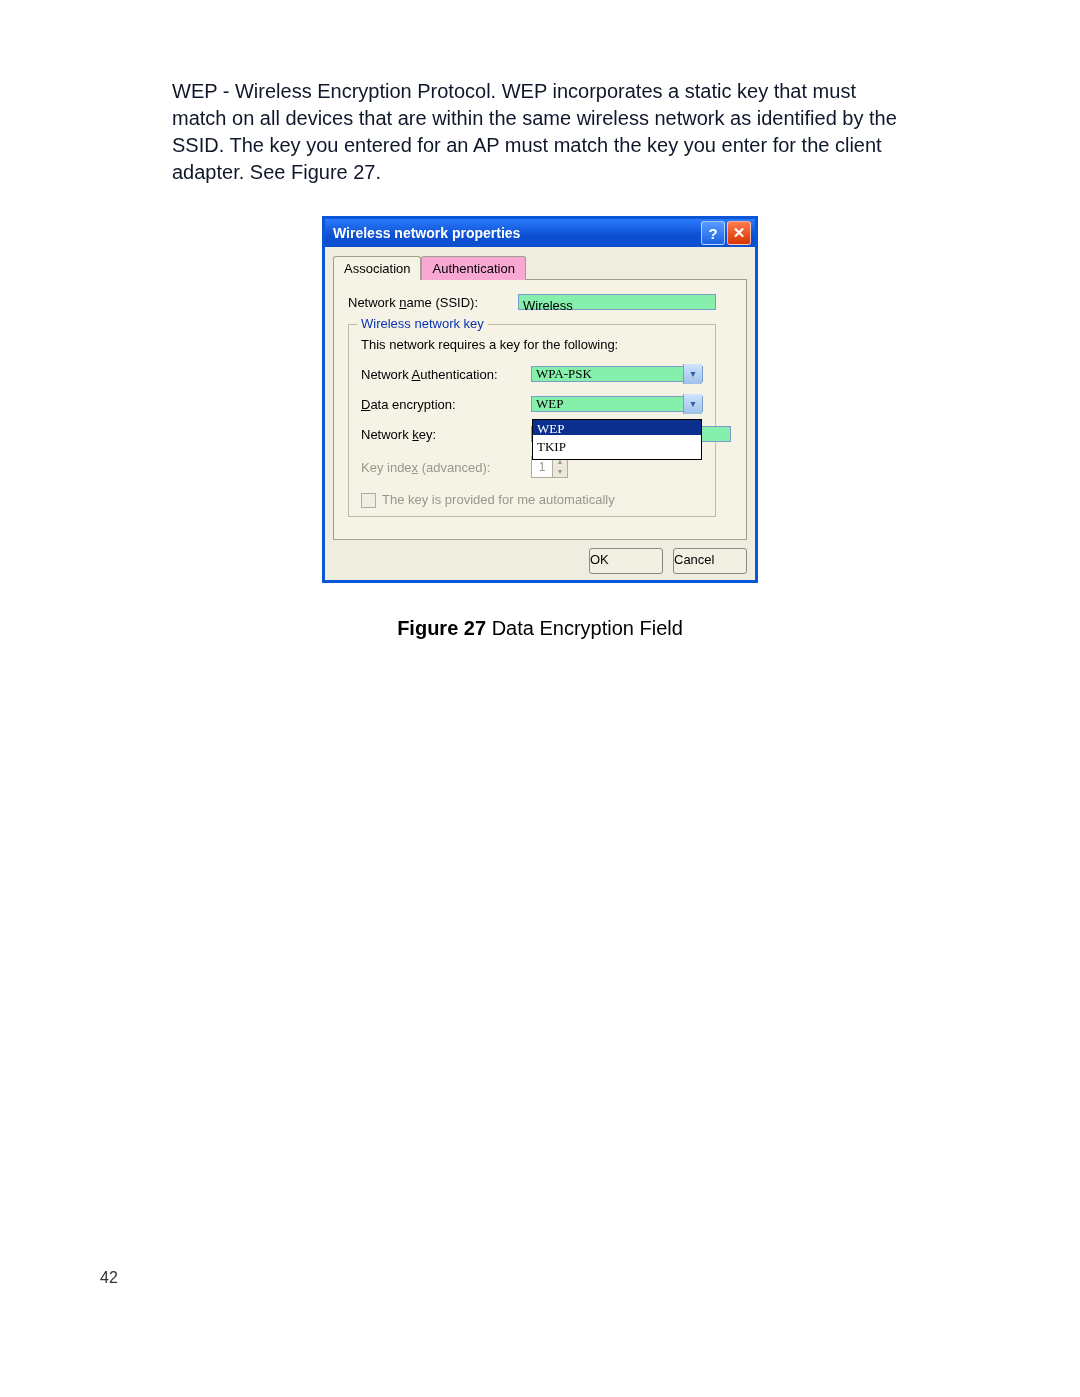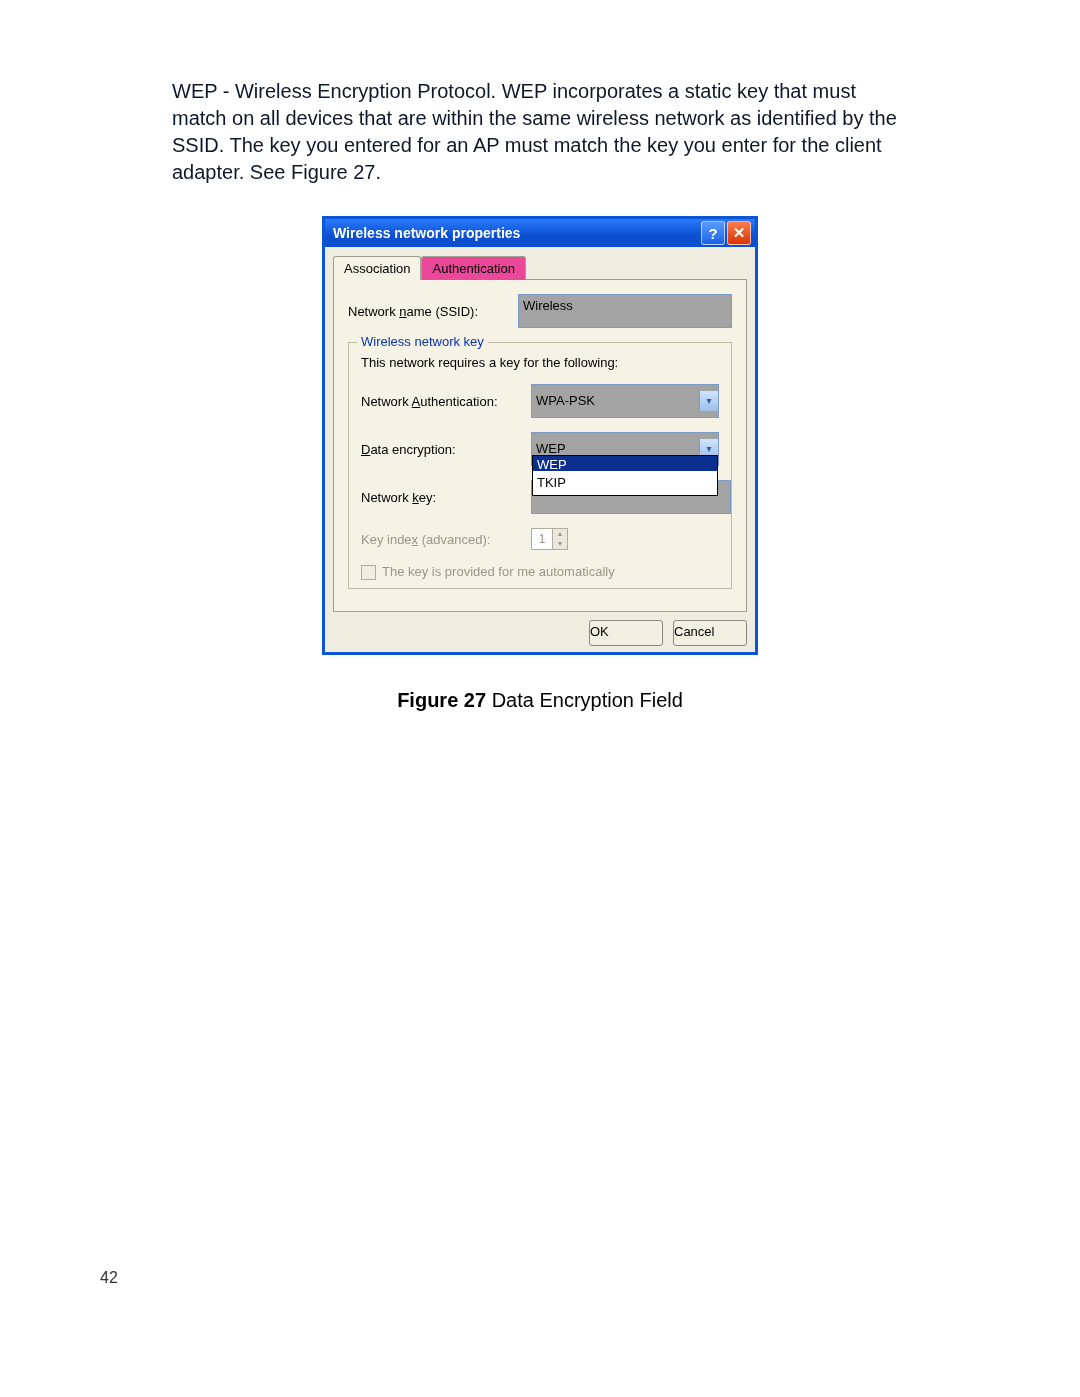--- a/index.html
+++ b/index.html
@@ -70,62 +70,63 @@
     padding: 8px 8px 6px 8px;
   }
   .tabs {
     display: flex;
     position: relative;
     top: 1px;
   }
   .tab {
     padding: 4px 10px;
     font-size: 13px;
-    background: #ec4899;
+    background: #f9a8d4;
     border: 1px solid #a0a090;
     border-bottom: none;
     border-radius: 3px 3px 0 0;
     margin-right: 0;
     color: #000;
   }
   .tab.active {
     background: #f5f2e6;
     position: relative;
     z-index: 2;
   }
   .panel {
     border: 1px solid #a0a090;
     background: #f5f2e6;
-    padding: 14px 14px 10px 14px;
+    padding: 14px 30px 10px 14px;
   }
   .row {
     display: flex;
     align-items: center;
     margin-bottom: 14px;
   }
   .lbl {
     flex: 0 0 170px;
     font-size: 13px;
   }
   .lbl .ul { text-decoration: underline; }
   .txt, .sel {
     flex: 1;
-    height: 34px;
+    height: 16px;
     line-height: 22px;
-    background: #a3a3a3;
+    background: #86efac;
     border: 1px solid #7c9cc8;
     font-size: 13px;
     padding: 0 4px;
     box-sizing: border-box;
     font-family: Tahoma, Arial, sans-serif;
   }
   .sel {
     display: flex;
     align-items: center;
     padding-right: 0;
+    font-family: Liberation Serif, serif;
   }
   .sel .val { flex: 1; }
   .sel .arrow {
     width: 18px;
     height: 20px;
     background: linear-gradient(to bottom,#cfe4ff,#9ec0e8);
     border-left: 1px solid #7c9cc8;
     display: flex;
     align-items: center;
     justify-content: center;

